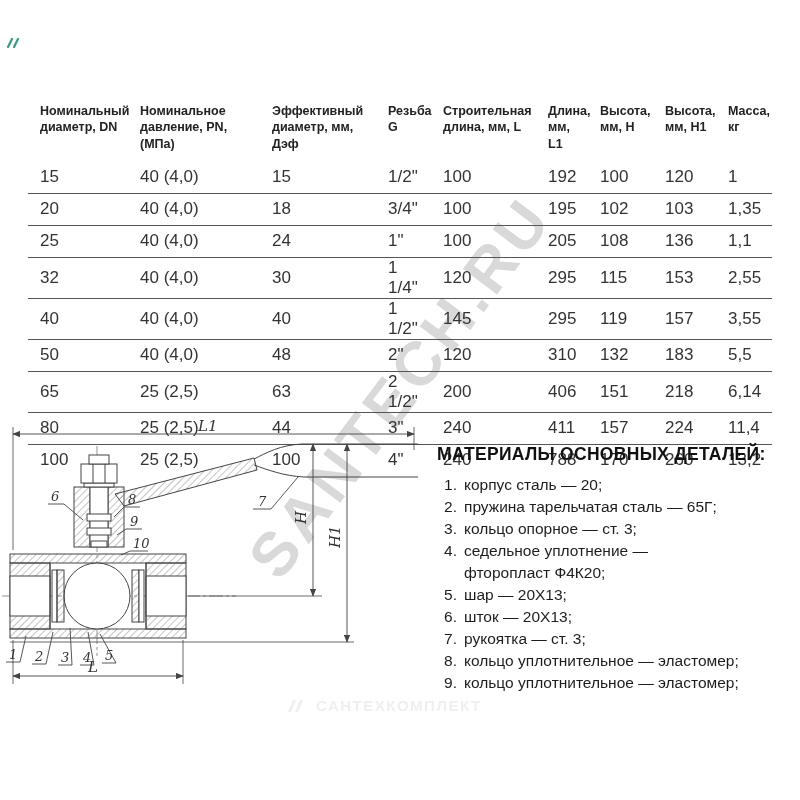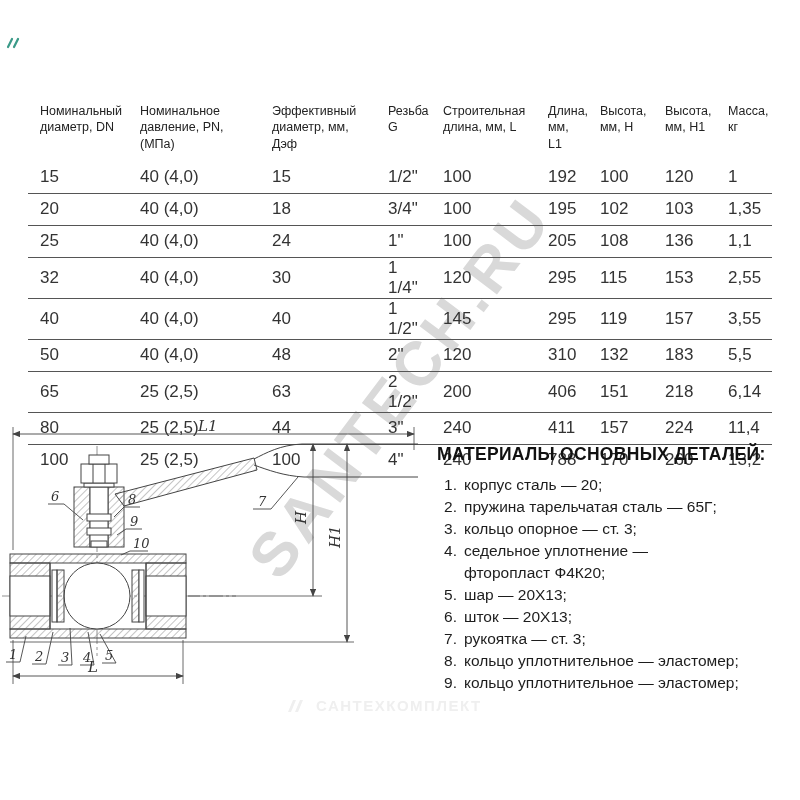--- a/index.html
+++ b/index.html
@@ -25,21 +25,21 @@
 
   .corner-mark { position:absolute; left:6px; top:36px; z-index:1; }
 
   
   .spec {
     position:absolute; left:28px; top:103px; width:744px; z-index:1;
     border-collapse:collapse; table-layout:fixed;
   }
   .spec th {
     text-align:left; vertical-align:top; font-size:12.5px; line-height:1.3;
-    color:#222; padding:0 2px 10px 12px; font-weight:normal;
+    color:#222; padding:0 2px 10px 12px; font-weight:bold;
   }
   .spec td {
     font-size:17px; color:#333; height:31px; padding:0 0 0 12px;
     vertical-align:middle;
   }
   .spec tbody tr:not(:last-child) td { border-bottom:1.5px solid #555; }
 
   
   .drawing { position:absolute; left:0; top:420px; z-index:1; }
 

